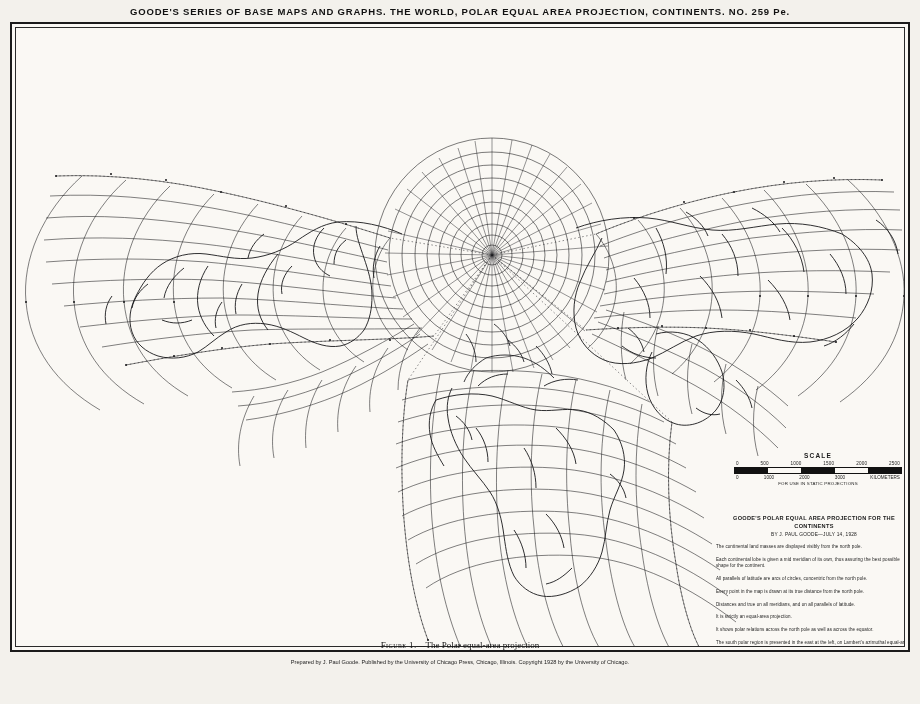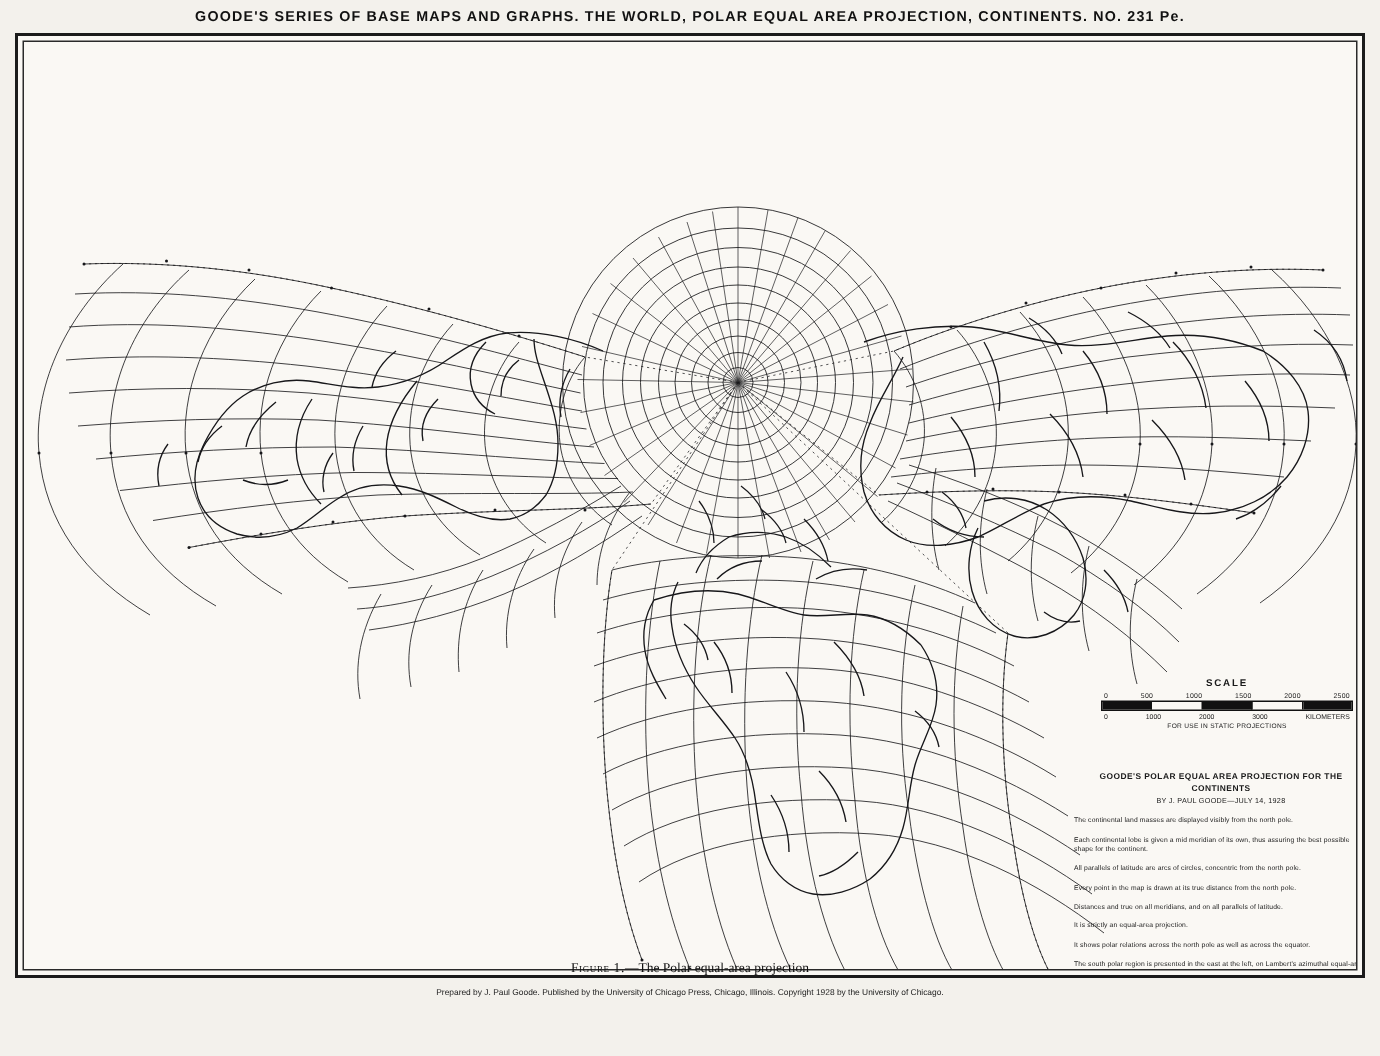--- a/index.html
+++ b/index.html
@@ -160,21 +160,21 @@
   .figure-caption .small-caps {
     font-variant: small-caps;
     letter-spacing: 0.4px;
   }
 </style>
 </head>
 <body>
 
 <div class="page">
 
-  <div class="sheet-title">GOODE'S SERIES OF BASE MAPS AND GRAPHS.  THE WORLD, POLAR EQUAL AREA PROJECTION, CONTINENTS.  NO. 231 Pe.</div>
+  <div class="sheet-title">GOODE'S SERIES OF BASE MAPS AND GRAPHS.  THE WORLD, POLAR EQUAL AREA PROJECTION, CONTINENTS.  NO. 259 Pe.</div>
 
   <div class="plate">
     <div class="plate-inner">
 
       <svg class="map-svg" width="894" height="624" viewBox="0 0 894 624">
         <defs>
           <clipPath id="plateclip">
               <rect x="0" y="0" width="894" height="624"></rect>
             </clipPath>
         </defs>

